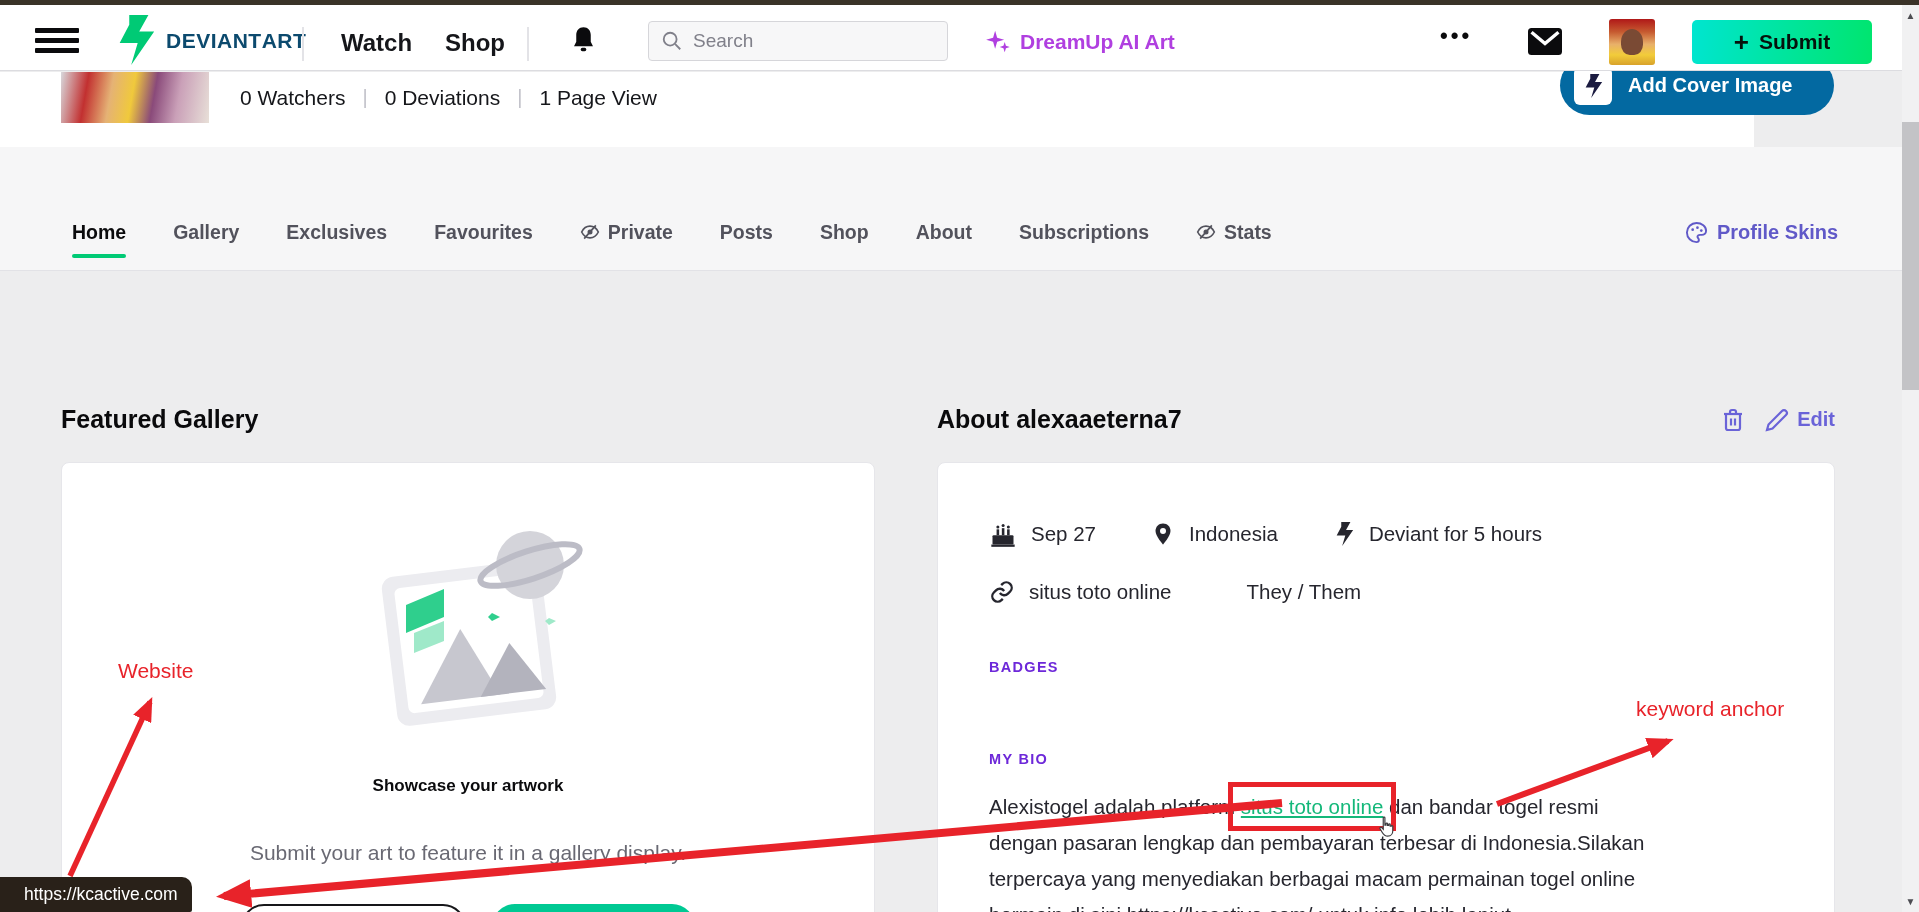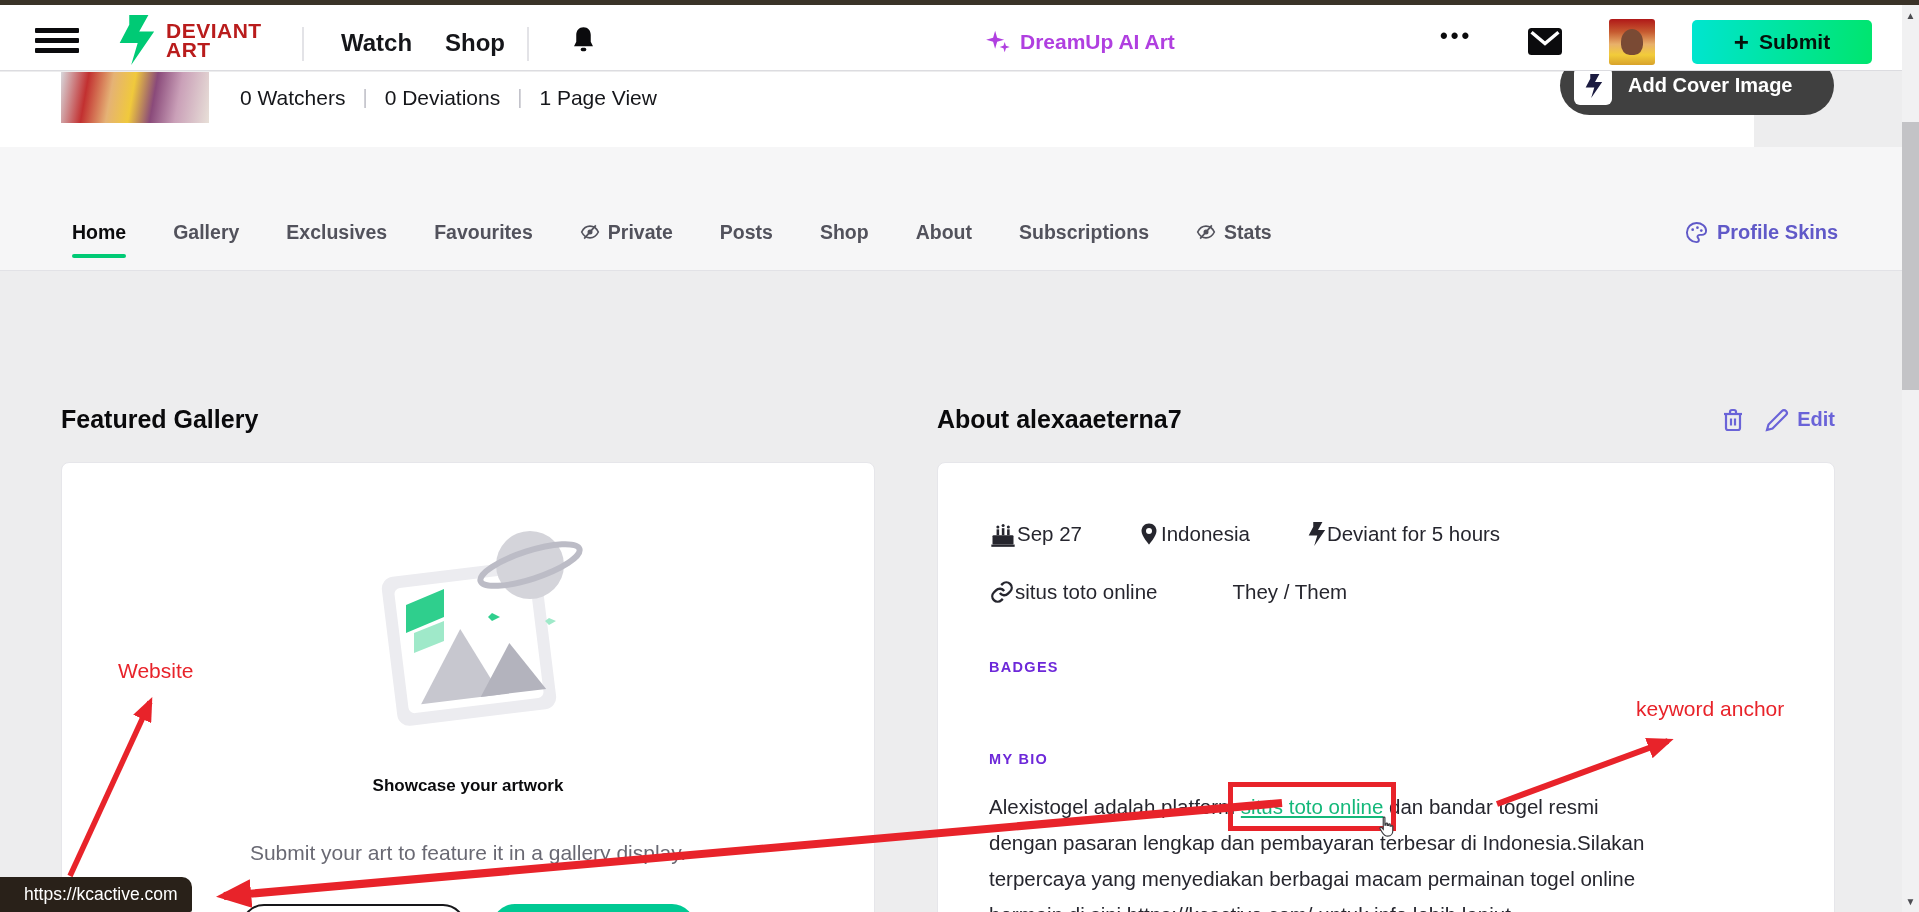--- a/index.html
+++ b/index.html
@@ -9,21 +9,21 @@
 
   
   .topbar { position:absolute; left:0; top:0; width:1919px; height:5px; background:#3a3328; z-index:60; }
 
   
   .navbar { position:absolute; left:0; top:5px; width:1902px; height:66px; background:#fff;
     border-bottom:1px solid #dcdce0; z-index:40; }
   .hamburger { position:absolute; left:35px; top:23px; width:44px; height:26px; background:none; border:none; cursor:pointer; }
   .hamburger span { display:block; height:4.5px; background:#0b0b0d; border-radius:1px; margin-bottom:5.5px; }
   .brand { position:absolute; left:112px; top:10px; display:flex; align-items:center; gap:8px; text-decoration:none; }
-  .brand-text { display:flex; flex-direction:column; color:#b91c1c; font-weight:800; font-size:21px; line-height:19px; letter-spacing:0.5px; }
+  .brand-text { display:flex; flex-direction:row; color:#0c4a6e; font-weight:800; font-size:21px; line-height:19px; letter-spacing:0.5px; }
   .vdiv { position:absolute; top:22px; width:2px; height:34px; background:#e3e3e7; }
   .d1 { left:302px; } .d2 { left:527px; }
   .navlink { position:absolute; top:24px; font-size:24px; font-weight:700; color:#15161a; text-decoration:none; cursor:pointer; }
   .nl-watch { left:341px; } .nl-shop { left:445px; }
   .bell { position:absolute; left:570px; top:20px; background:none; border:none; cursor:pointer; }
   .search { position:absolute; left:648px; top:16px; width:300px; height:40px; background:#f7f7f8;
     border:1px solid #d6d6da; border-radius:4px; display:flex; align-items:center; padding:0 12px; gap:10px; }
   .search input { border:none; outline:none; background:transparent; font-size:19px; color:#333; width:230px;
     font-family:"Liberation Sans", sans-serif; }
   .search input::placeholder { color:#80808a; }
@@ -42,21 +42,21 @@
   .submit-btn .plus { font-size:26px; font-weight:700; line-height:20px; }
 
   
   .profile-strip { position:absolute; left:0; top:72px; width:1754px; height:75px; background:#fff; z-index:10; }
   .profile-thumb { position:absolute; left:61px; top:0; width:148px; height:51px; cursor:pointer;
     background:linear-gradient(100deg,#d8d8dc 0%,#c23030 18%,#e5b275 34%,#f0c93c 48%,#8a4a7a 62%,#caa0b8 78%,#e8e0d8 100%); }
   .stats { position:absolute; left:240px; top:0; height:51px; display:flex; align-items:center; gap:17px;
     font-size:21px; color:#15161a; }
   .stats .sep { color:#c2c2ca; font-size:20px; }
   .add-cover { position:absolute; left:1560px; top:-16px; width:274px; height:59px; border:none; border-radius:30px;
-    background:#404040; color:#fff; display:flex; align-items:center; padding-left:14px; gap:16px;
+    background:#0369a1; color:#fff; display:flex; align-items:center; padding-left:14px; gap:16px;
     font-size:20px; font-weight:700; cursor:pointer; font-family:"Liberation Sans", sans-serif; }
   .cover-icon { width:38px; height:38px; background:#fff; border-radius:6px; display:flex; align-items:center; justify-content:center; }
 
   
   .tab-section { position:absolute; left:0; top:147px; width:1902px; height:124px; background:#f6f6f7;
     border-bottom:1px solid #e2e2e6; z-index:5; }
   .tabrow { position:absolute; left:72px; top:59px; height:52px; display:flex; gap:47px; align-items:center; }
   .tab { position:relative; height:52px; display:flex; align-items:center; gap:8px; font-size:19.5px; font-weight:600;
     color:#52525c; text-decoration:none; cursor:pointer; }
   .tab.active { color:#0b0b0d; font-weight:700; }
@@ -82,21 +82,21 @@
   .empty-sub { position:absolute; left:0; top:378px; width:100%; text-align:center; font-size:21px; color:#696973; }
   .btn-row { position:absolute; left:0; top:441px; width:100%; display:flex; justify-content:center; gap:26px; }
   .ghost-btn { width:225px; height:46px; border:2px solid #17171a; border-radius:24px; background:#fff; cursor:pointer; }
   .teal-btn { width:203px; height:46px; border:none; border-radius:24px; background:#00c993; cursor:pointer; }
 
   
   .about-inner { position:absolute; left:51px; top:0; width:800px; }
   .info-row { position:absolute; display:flex; align-items:center; }
   .row1 { top:56px; gap:55px; }
   .row2 { top:116px; gap:75px; }
-  .info-item { display:flex; align-items:center; font-size:20.5px; color:#26262e; }
+  .info-item { display:flex; align-items:center; gap:14px; font-size:20.5px; color:#26262e; }
   .mini-label { position:absolute; font-size:14.5px; font-weight:600; letter-spacing:1.3px; color:#6d28d9; }
   .badges-label { top:196px; }
   .bio-label { top:288px; }
   .bio { position:absolute; top:326px; width:800px; font-size:20.5px; line-height:36px; color:#26262e; }
   .bio-line { white-space:nowrap; }
   .bio-link { position:relative; color:#14b87a; font-weight:500; text-decoration:underline; cursor:pointer;
     outline:5px solid #e8232a; outline-offset:8px; }
   .hand-cursor { position:absolute; right:-14px; bottom:-22px; }
 
   
@@ -145,20 +145,27 @@
     <a class="navlink nl-shop">Shop</a>
     <span class="vdiv d2"></span>
 
     <button class="bell">
       <svg width="27" height="29" viewBox="0 0 24 26">
         <path d="M12 2 C8 2 5.5 5 5.5 9 L5.5 15 L3.5 19 L20.5 19 L18.5 15 L18.5 9 C18.5 5 16 2 12 2 Z" fill="#0b0b0d"></path>
         <rect x="9.5" y="20.5" width="5" height="3" rx="1.5" fill="#0b0b0d"></rect>
       </svg>
     </button>
 
+    <div class="search">
+      <svg width="22" height="22" viewBox="0 0 24 24">
+        <circle cx="10" cy="10" r="7" fill="none" stroke="#80808a" stroke-width="2"></circle>
+        <line x1="15.5" y1="15.5" x2="21" y2="21" stroke="#80808a" stroke-width="2"></line>
+      </svg>
+      <input placeholder="Search" style="">
+    </div>
 
     <a class="dreamup">
       <svg width="27" height="28" viewBox="0 0 24 24">
         <path d="M9 2 L10.8 8.2 L17 10 L10.8 11.8 L9 18 L7.2 11.8 L1 10 L7.2 8.2 Z" fill="#b03fe0"></path>
         <path d="M17.5 12 L18.6 15.4 L22 16.5 L18.6 17.6 L17.5 21 L16.4 17.6 L13 16.5 L16.4 15.4 Z" fill="#b03fe0"></path>
       </svg>
       <span>DreamUp AI Art</span>
     </a>
 
     <button class="more">•••</button>

